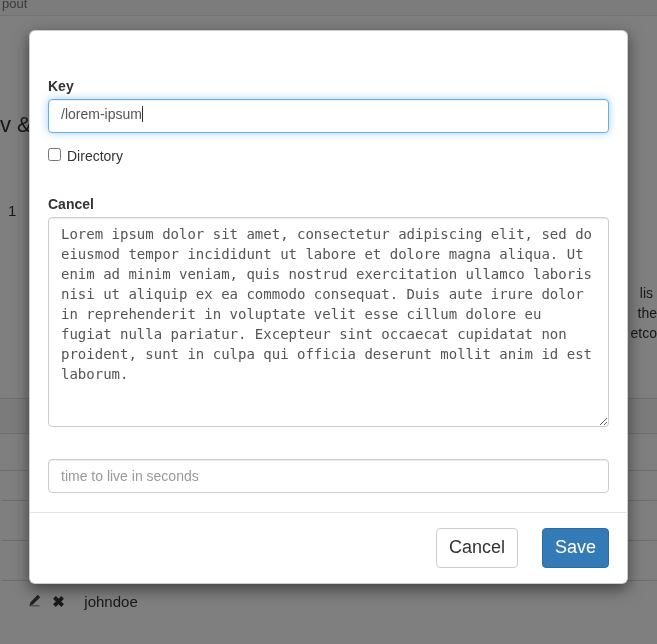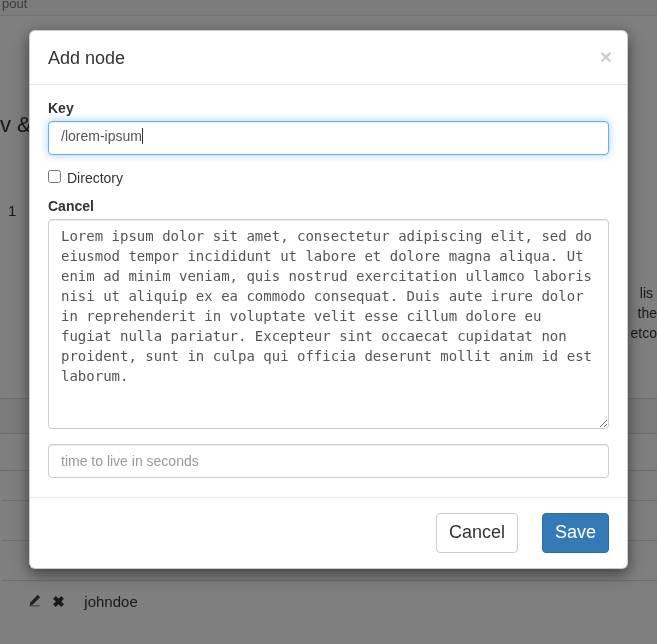--- a/index.html
+++ b/index.html
@@ -66,21 +66,21 @@
     font-weight: 700;
     line-height: 1;
     color: #ccc;
     cursor: pointer;
     padding: 0;
     margin: 0;
   }
   .modal-body {
     padding: 15px 18px;
   }
-  .form-group { margin-bottom: 15px; }
+  .form-group { margin-bottom: 15px; margin-top: 32px; }
   .form-label {
     display: block;
     font-weight: 700;
     margin-bottom: 5px;
     color: #333;
   }
   .form-control {
     display: block;
     width: 100%;
     padding: 6px 12px;
@@ -186,26 +186,20 @@
         </svg>
     </span>
     <span style="display:inline-block; width:14px; margin-left:6px; color:#333; font-weight:700;">✖</span>
     <span style="margin-left:14px; color:#333;">johndoe</span>
   </div>
 </div>
 
 <div class="backdrop"></div>
 
 <div class="modal">
-  <div class="modal-header">
-    <h4 class="modal-title">Add node</h4>
-    <button class="close">
-      <span>×</span>
-    </button>
-  </div>
   <div class="modal-body">
 
     <div class="form-group">
       <label class="form-label">Key</label>
       <div class="caret-wrap">
         <input type="text" class="form-control focused" value="/lorem-ipsum" style="color: transparent; caret-color: transparent;">
         <span class="caret-input-text">
           <span>/lorem-ipsum</span><span class="fake-caret"></span>
         </span>
       </div>

